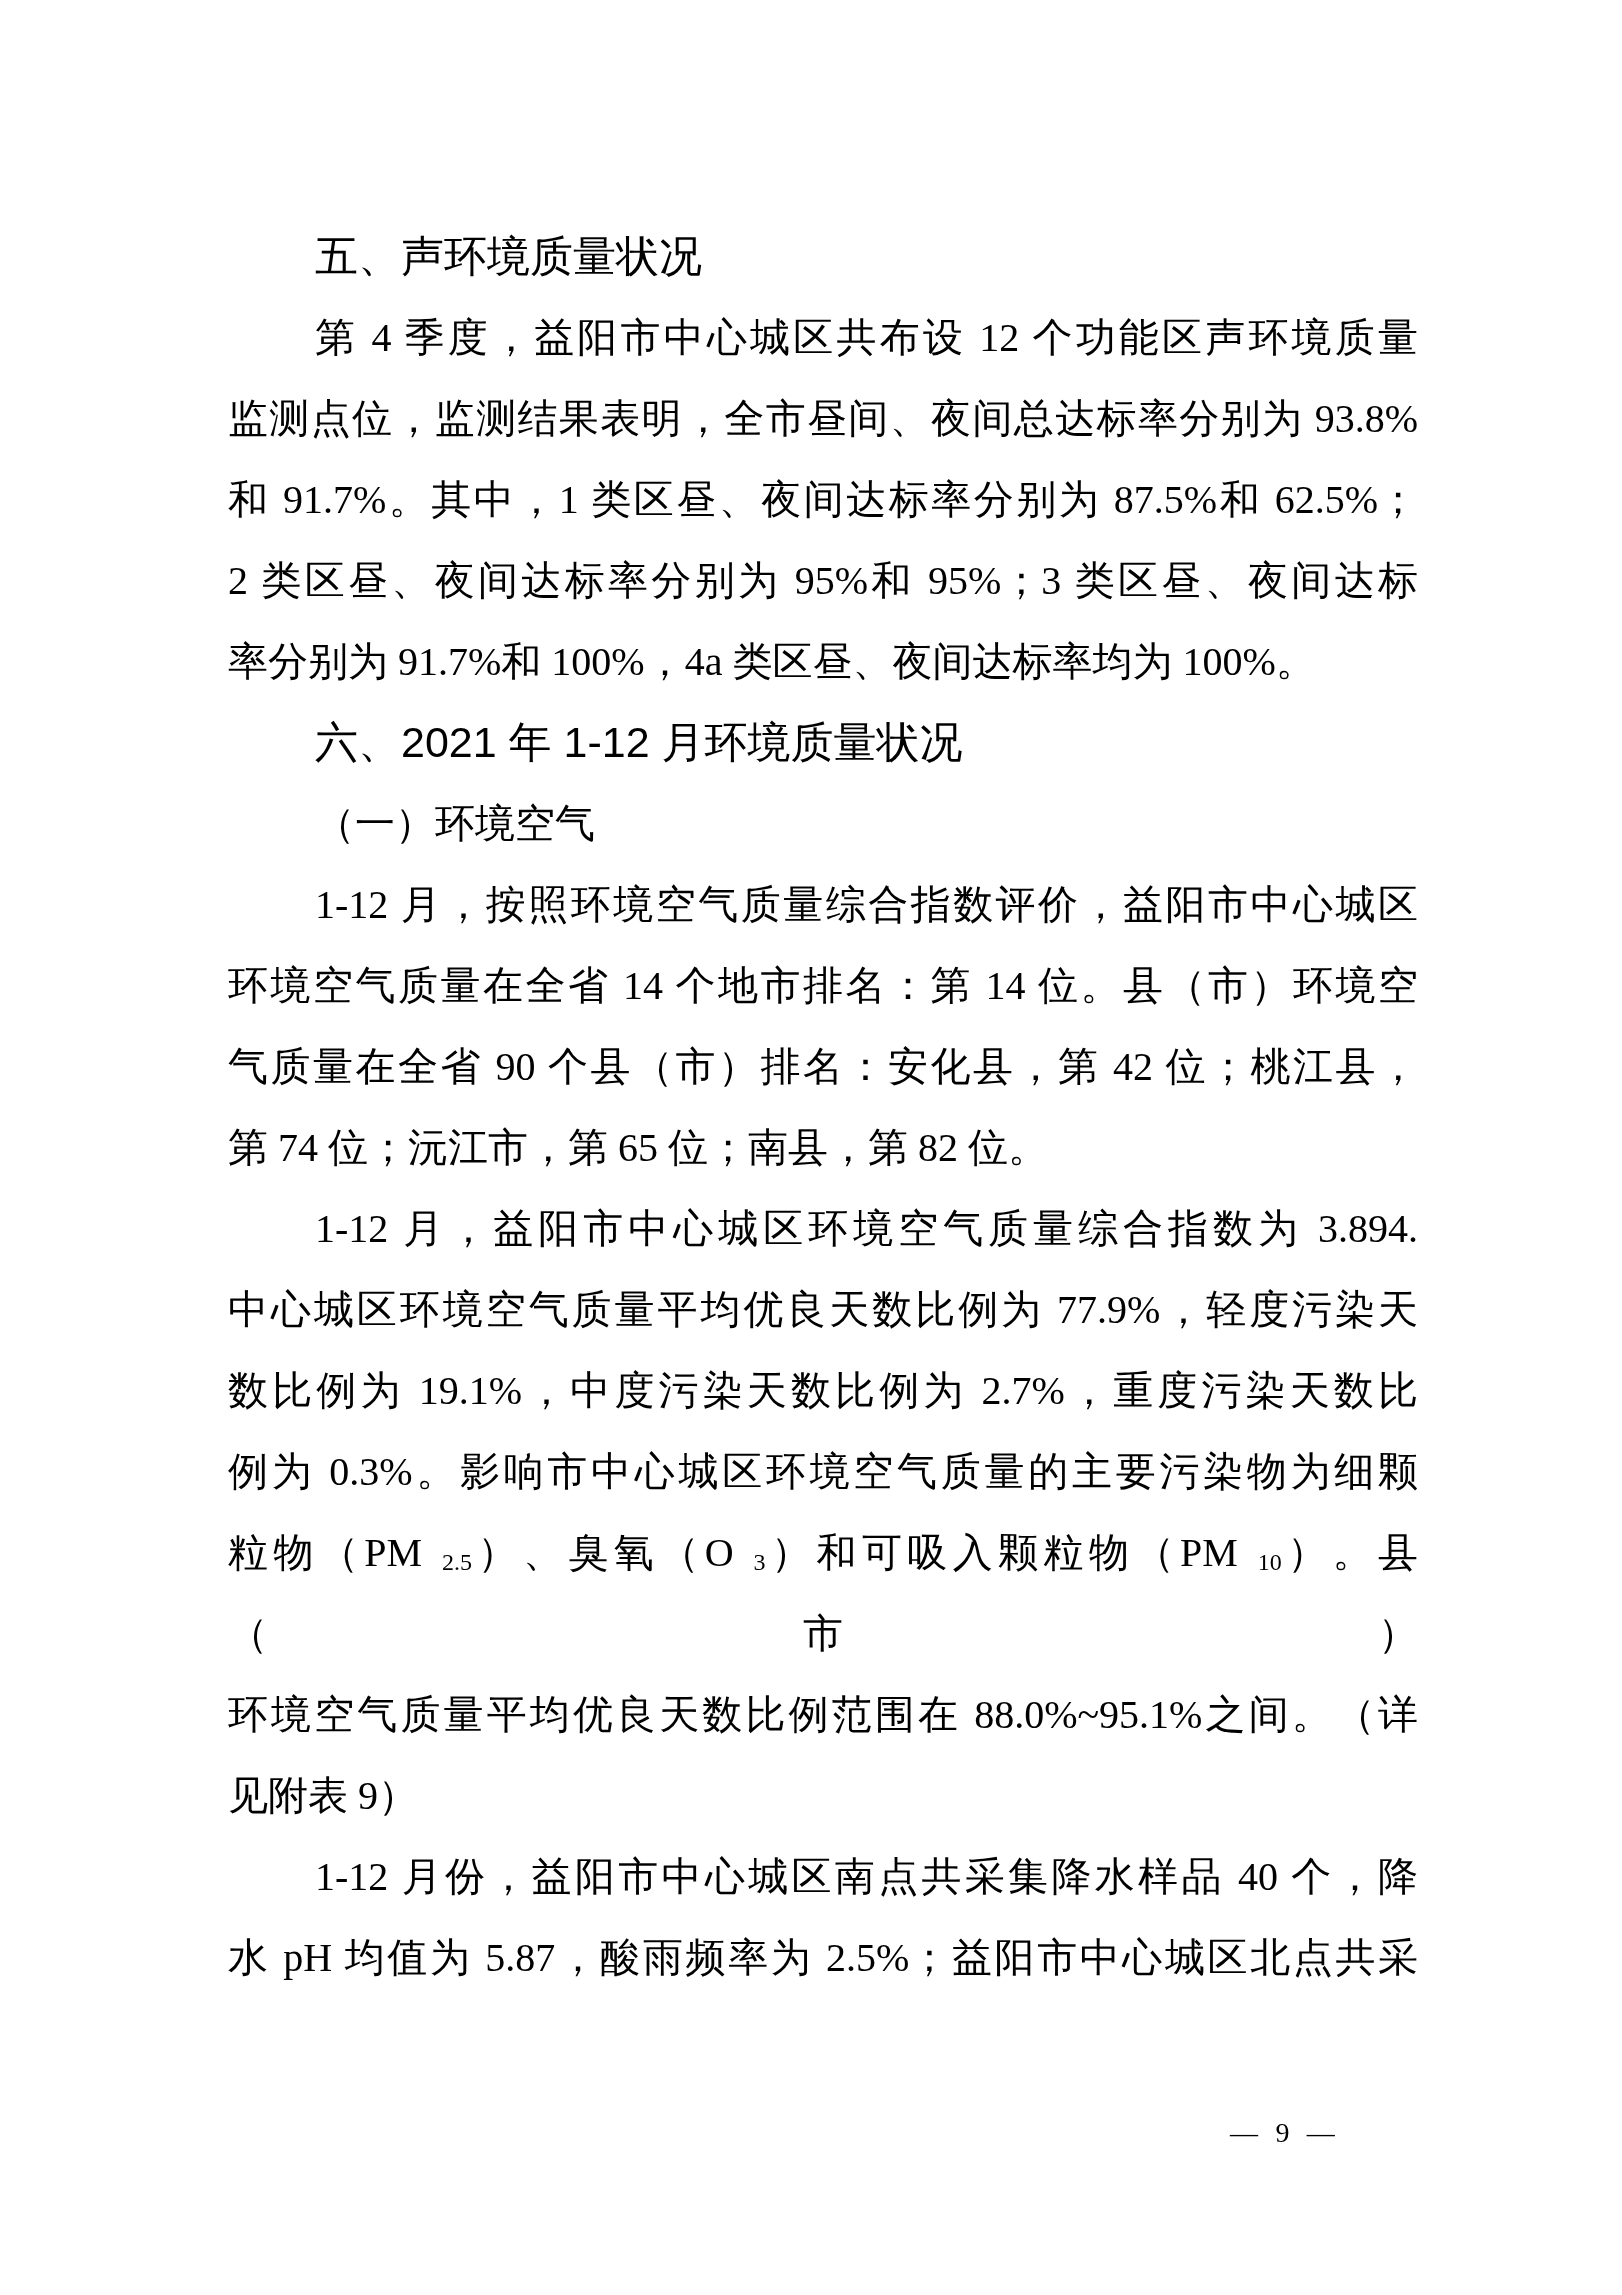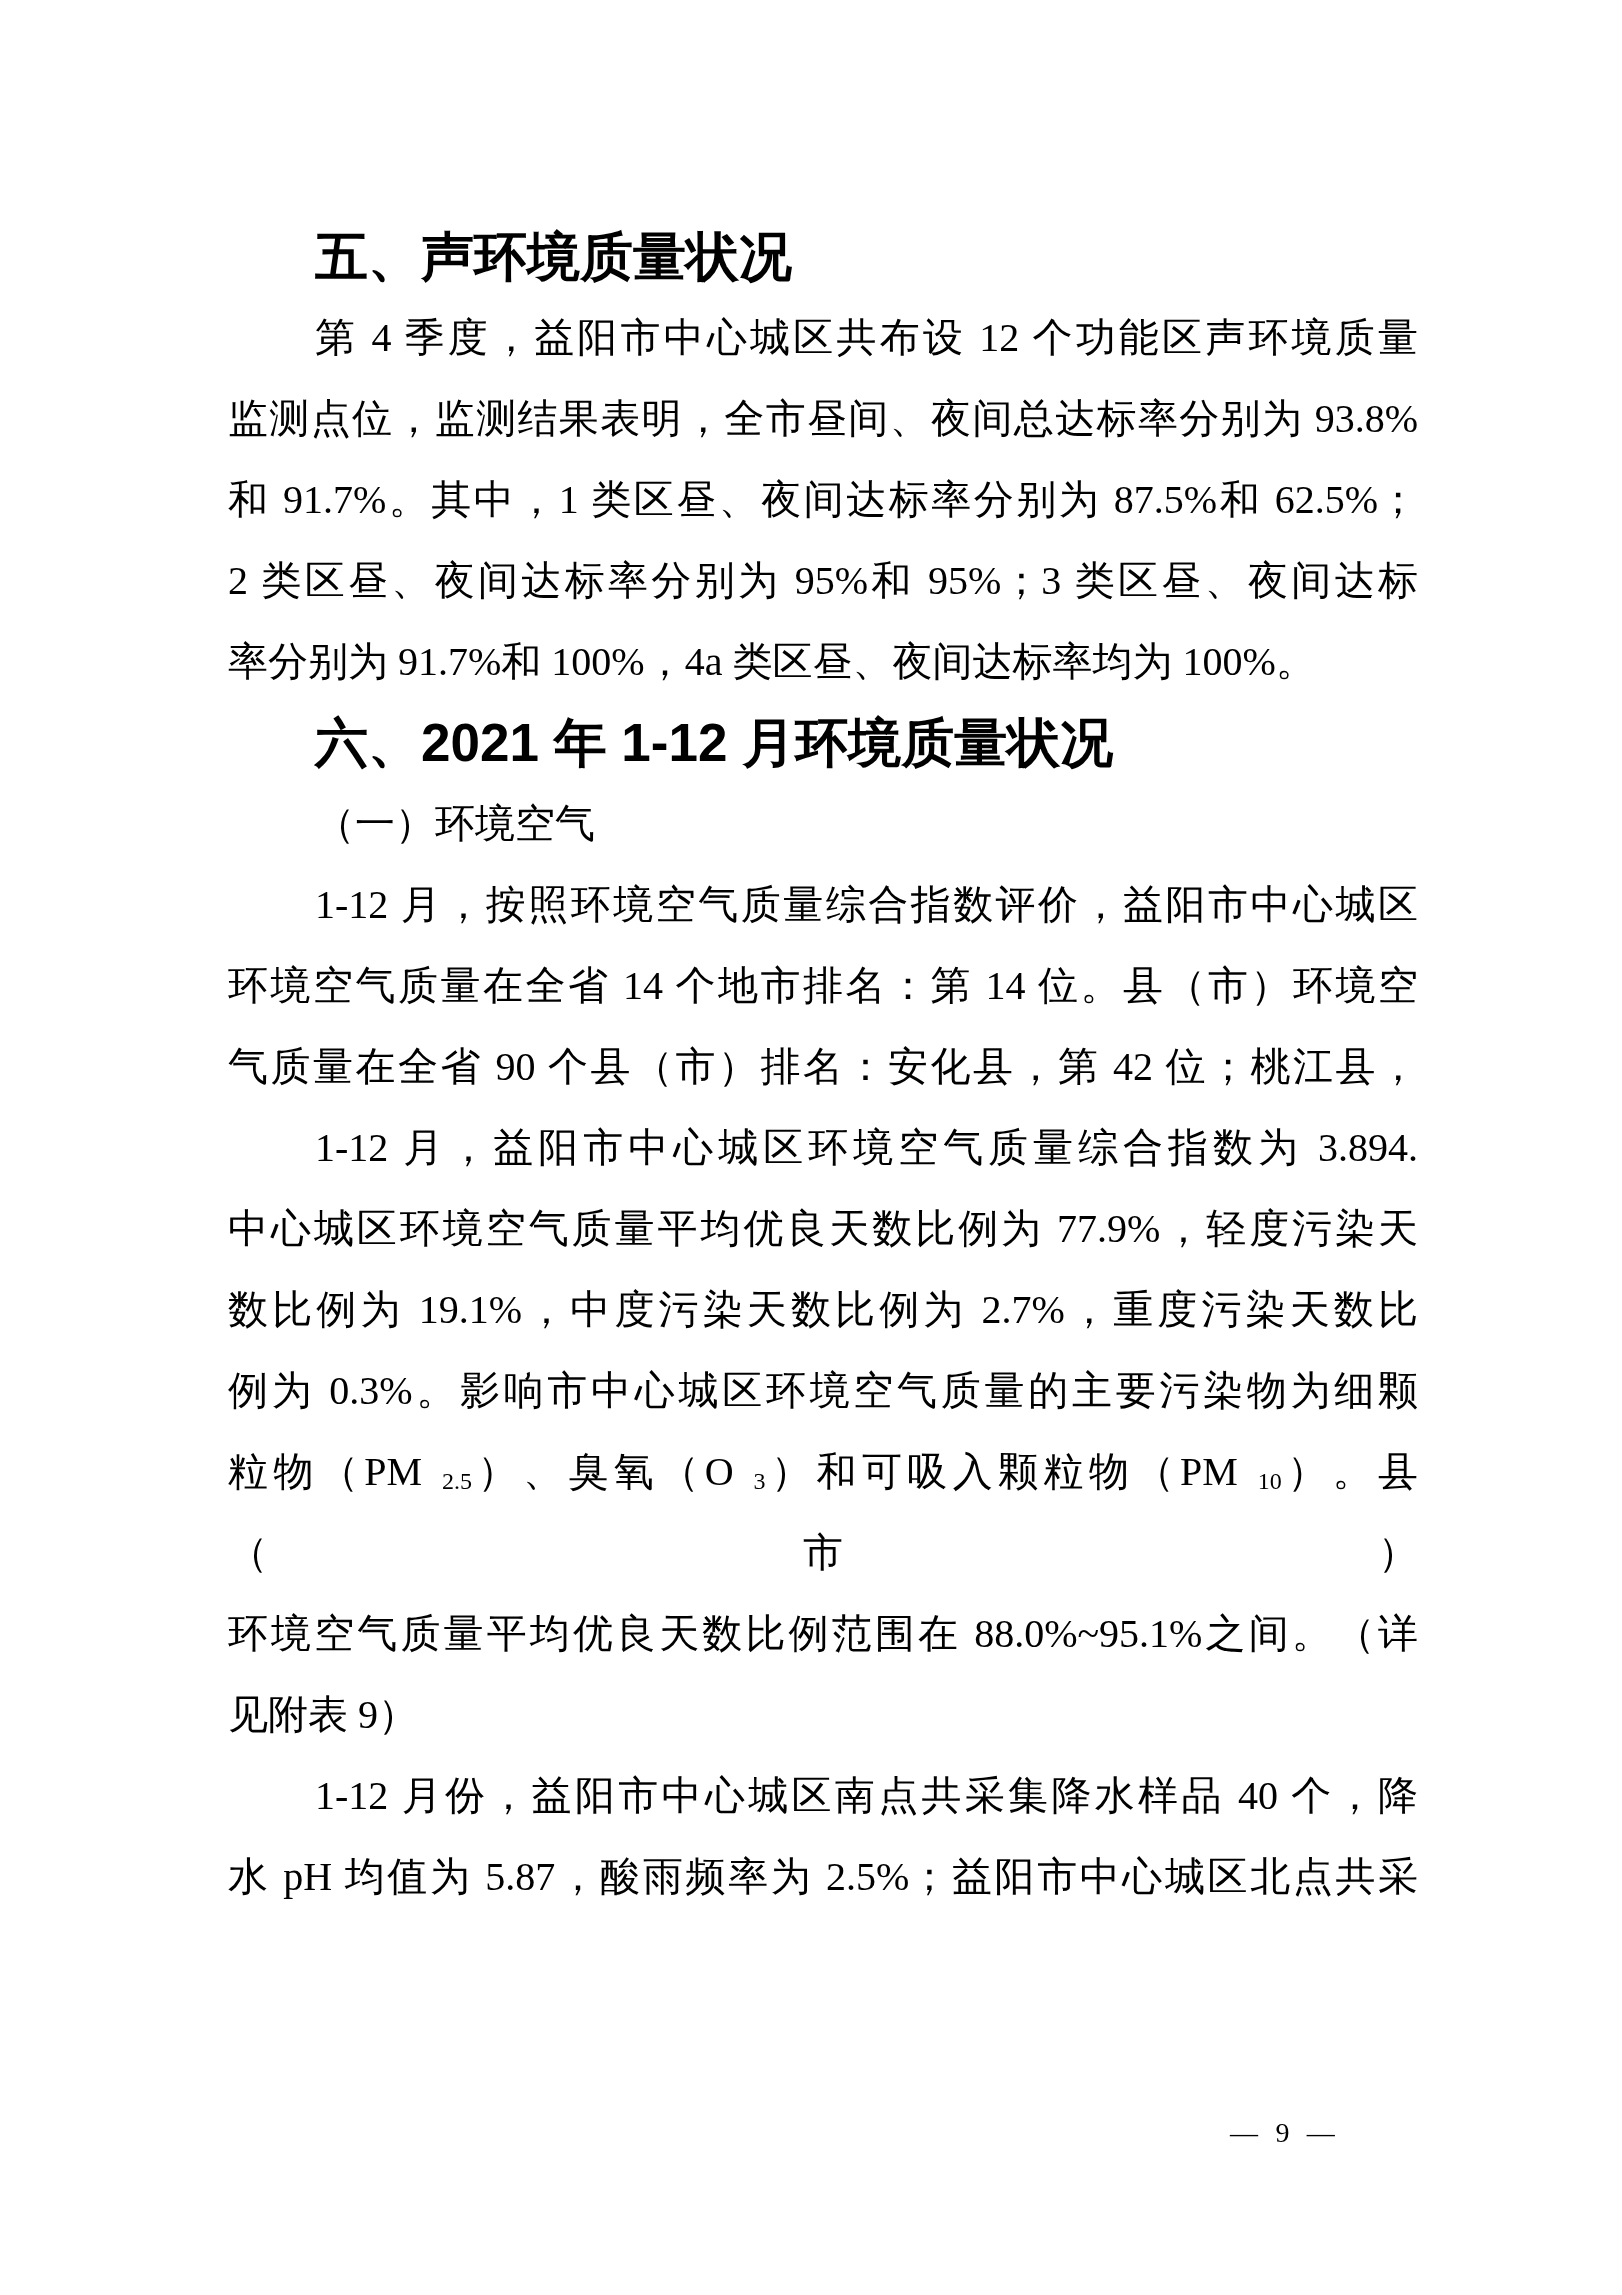--- a/index.html
+++ b/index.html
@@ -22,22 +22,22 @@
     line-height: 81px;
   }
   .ln { min-height: 81px; }
   
   .j { text-align: justify; text-align-last: justify; }
   
   .ind { text-indent: 87px; }
   
   .h {
     font-family: "Liberation Sans", "DejaVu Sans", sans-serif;
-    font-weight: 700;
-    font-size: 53px;
+    font-weight: 400;
+    font-size: 43px;
   }
   
   .subhead { font-size: 40px; }
   sub {
     font-size: 0.6em;
     line-height: 0;
     vertical-align: -0.18em;
     margin-left: 20px;
   }
   .pageno {
@@ -65,20 +65,21 @@
   <div class="ln j">2 类区昼、夜间达标率分别为 95%和 95%；3 类区昼、夜间达标</div>
   <div class="ln">率分别为 91.7%和 100%，4a 类区昼、夜间达标率均为 100%。</div>
 
   <div class="ln h ind">六、2021 年 1-12 月环境质量状况</div>
 
   <div class="ln subhead ind">（一）环境空气</div>
 
   <div class="ln j ind">1-12 月，按照环境空气质量综合指数评价，益阳市中心城区</div>
   <div class="ln j">环境空气质量在全省 14 个地市排名：第 14 位。县（市）环境空</div>
   <div class="ln j">气质量在全省 90 个县（市）排名：安化县，第 42 位；桃江县，</div>
+  <div class="ln">第 74 位；沅江市，第 65 位；南县，第 82 位。</div>
 
   <div class="ln j ind">1-12 月，益阳市中心城区环境空气质量综合指数为 3.894.</div>
   <div class="ln j">中心城区环境空气质量平均优良天数比例为 77.9%，轻度污染天</div>
   <div class="ln j">数比例为 19.1%，中度污染天数比例为 2.7%，重度污染天数比</div>
   <div class="ln j">例为 0.3%。影响市中心城区环境空气质量的主要污染物为细颗</div>
 
   <div class="ln j">
     <span>粒物（PM</span><sub>2.5</sub><span>）、臭氧（O</span><sub>3</sub><span>）和可吸入颗粒物（PM</span><sub>10</sub><span>）。县（市）</span>
   </div>
 

